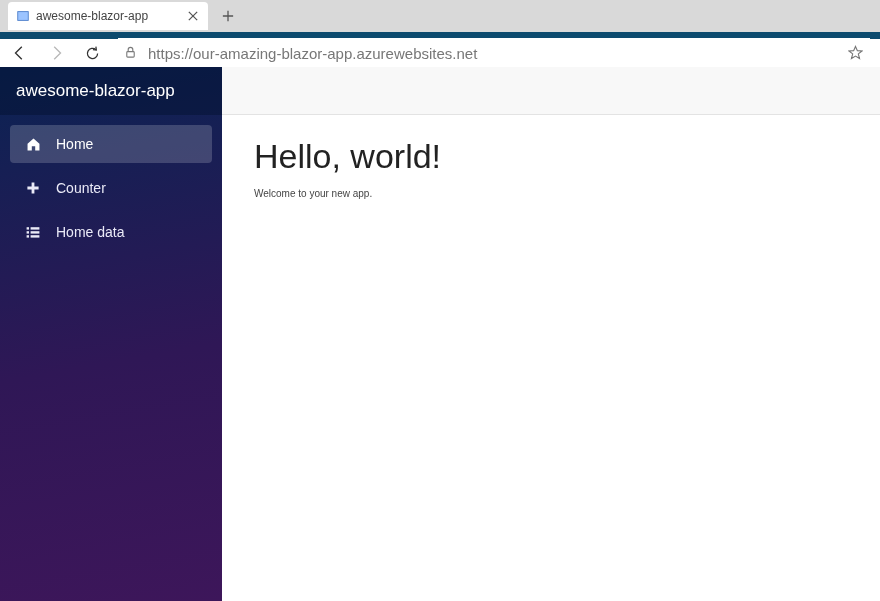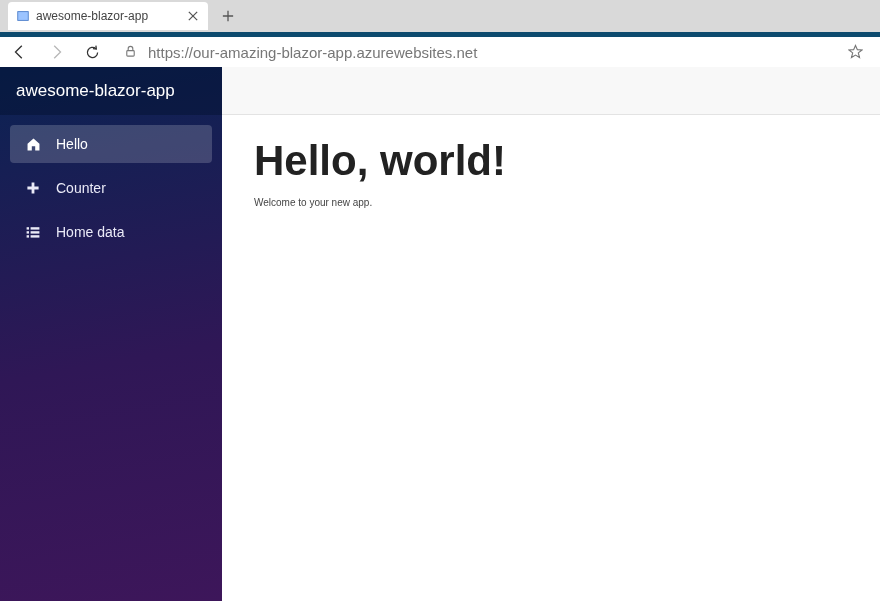--- a/index.html
+++ b/index.html
@@ -7,41 +7,41 @@
 
     
     .browser-chrome { background: #d9d9d9; display: flex; flex-direction: column; }
     .tab-strip { display: flex; align-items: center; height: 32px; padding-left: 8px; gap: 6px; }
     .tab { background: #fff; height: 28px; width: 200px; display: flex; align-items: center; padding: 0 8px; gap: 6px; font-size: 12px; color: #444; border-top-left-radius: 4px; border-top-right-radius: 4px; }
     .tab-favicon { width: 14px; height: 14px; display: inline-flex; }
     .tab-title { flex: 1; overflow: hidden; white-space: nowrap; text-overflow: ellipsis; }
     .tab-close { color: #555; width: 14px; height: 14px; display: inline-flex; align-items: center; justify-content: center; cursor: pointer; }
     .newtab { width: 28px; height: 28px; display: inline-flex; align-items: center; justify-content: center; color: #555; cursor: pointer; }
 
-    .toolbar { background: #fff; border-top: 5px solid #0c4a6e; height: 35px; display: flex; align-items: center; padding: 0 10px; gap: 16px; }
+    .toolbar { background: #fff; border-top: 7px solid #0c4a6e; height: 35px; display: flex; align-items: center; padding: 0 10px; gap: 16px; }
     .nav-btn { width: 20px; height: 20px; display: inline-flex; align-items: center; justify-content: center; color: #444; cursor: pointer; }
     .nav-btn.disabled { color: #b8b8b8; cursor: default; }
     .addr-wrap { flex: 1; display: flex; align-items: center; height: 30px; background: #fff; border: none; padding: 0 6px; gap: 10px; }
     .lock { color: #7a7a7a; width: 14px; height: 14px; display: inline-flex; }
     .url { color: #777; font-size: 15px; flex: 1; font-family: "Segoe UI", Arial, sans-serif; }
     .star { color: #777; width: 16px; height: 16px; display: inline-flex; cursor: pointer; }
 
     
     .app { display: flex; height: calc(601px - 67px); }
     .sidebar { width: 222px; background: linear-gradient(170deg, #0a2353 0%, #2f1756 55%, #3d165a 100%); display: flex; flex-direction: column; }
     .app-brand { color: #fff; font-size: 17px; padding: 14px 16px 14px 16px; background: rgba(3,17,50,0.5); }
     .nav { padding: 10px 10px; display: flex; flex-direction: column; gap: 6px; }
     .nav-item { display: flex; align-items: center; gap: 14px; color: #eaeaf7; font-size: 14px; padding: 10px 14px; border-radius: 4px; cursor: pointer; }
     .nav-item.active { background: rgba(255,255,255,0.18); color: #fff; }
     .nav-icon { width: 18px; height: 18px; display: inline-flex; align-items: center; justify-content: center; }
 
     .content-wrap { flex: 1; display: flex; flex-direction: column; }
     .topbar { height: 48px; background: #f8f8f8; border-bottom: 1px solid #e3e3e3; }
     .content { padding: 22px 32px; }
-    .content h1 { font-size: 42px; font-weight: 700; color: #222; margin-bottom: 12px; }
+    .content h1 { font-size: 34px; font-weight: 400; color: #222; margin-bottom: 12px; }
     .content p { font-size: 10px; color: #454545; }
   </style>
 </head>
 <body>
 
 <div class="browser-chrome">
   <div class="tab-strip">
     <div class="tab">
       <span class="tab-favicon">
         <svg viewBox="0 0 16 16" width="14" height="14">
@@ -99,21 +99,21 @@
 <div class="app">
   <aside class="sidebar">
     <div class="app-brand">awesome-blazor-app</div>
     <nav class="nav">
       <div class="nav-item active">
         <span class="nav-icon">
           <svg viewBox="0 0 20 20" width="17" height="17">
               <path d="M3 9 L10 3 L17 9 V17 H12 V12 H8 V17 H3 Z" fill="#fff"></path>
             </svg>
         </span>
-        <span>Hello</span>
+        <span>Home</span>
       </div>
       <div class="nav-item">
         <span class="nav-icon">
           <svg viewBox="0 0 20 20" width="16" height="16">
               <path d="M10 3 V17 M3 10 H17" stroke="#eaeaf7" stroke-width="3.5"></path>
             </svg>
         </span>
         <span>Counter</span>
       </div>
       <div class="nav-item">

